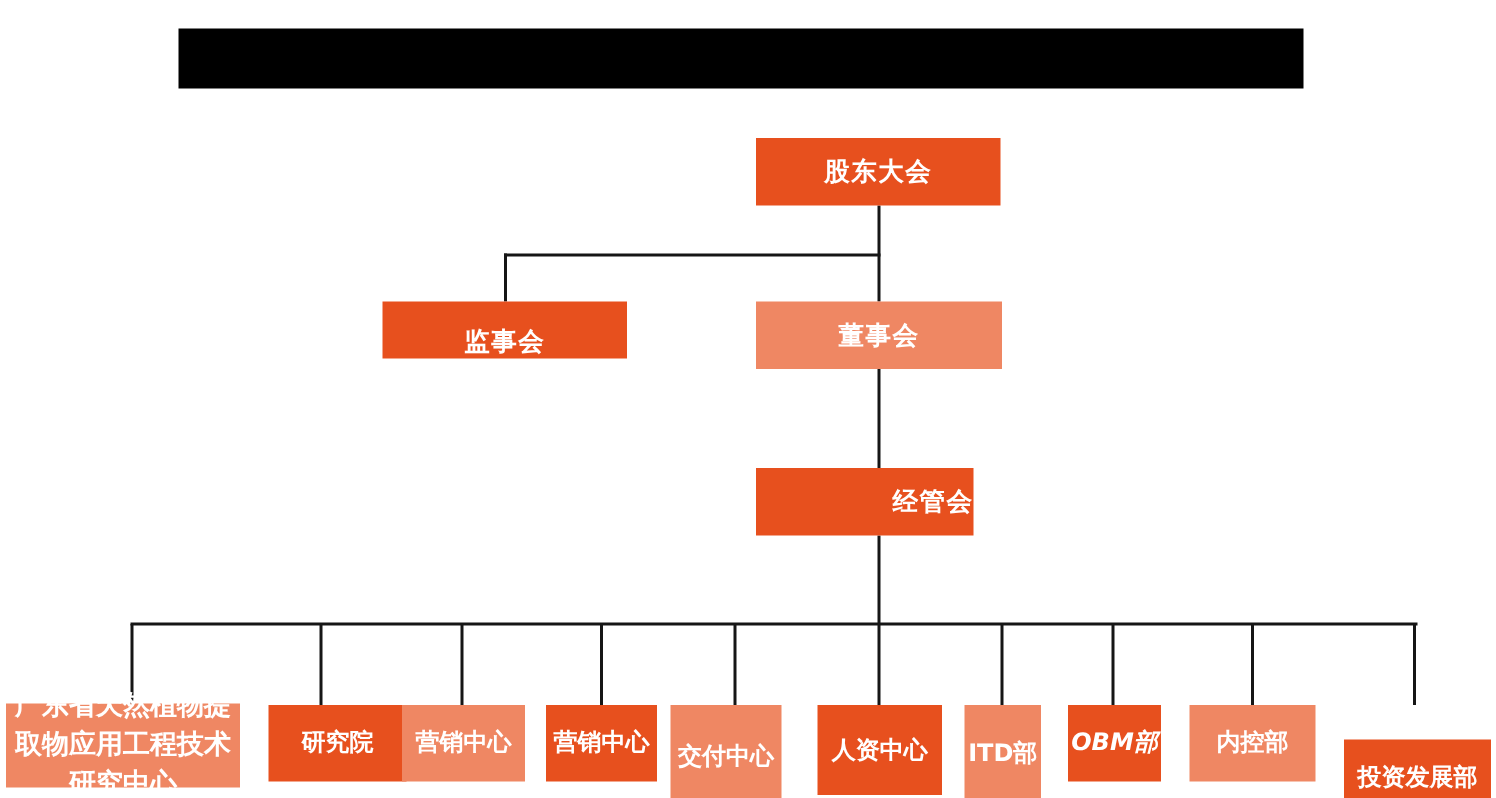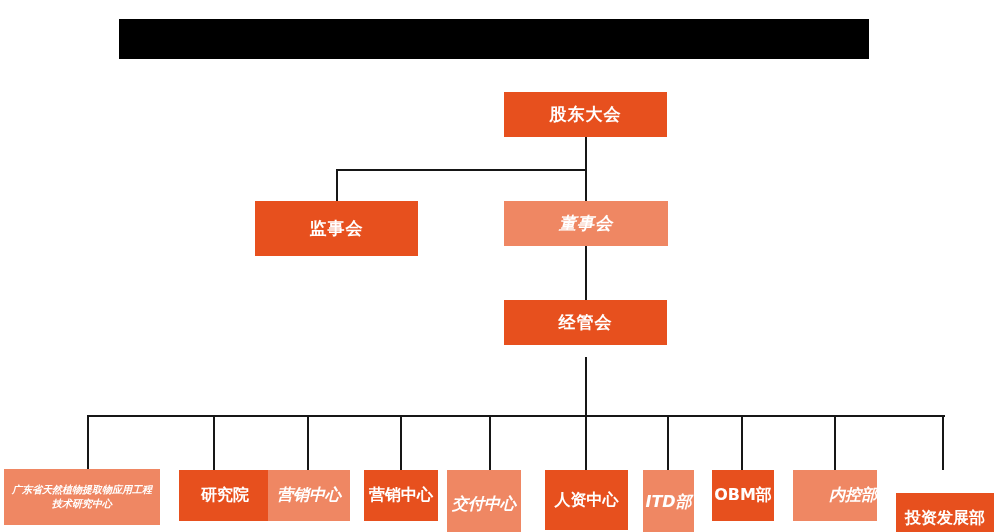--- a/index.html
+++ b/index.html
@@ -23,24 +23,24 @@
   .node {
     position: absolute;
     display: flex;
     align-items: center;
     justify-content: center;
     text-align: center;
     color: var(--text, #ffffff);
     font-weight: bold;
   }
   .node.dark  { background: var(--dark,  #e7501e); }
-  .node.light { background: var(--light, #ef8763); font-style: italic; }
+  .node.light { background: var(--light, #ef8763); }
   .lvl  { font-size: 17px; letter-spacing: 1px; }
   .dept { font-size: 16px; }
-  .dept-small { font-size: 10px; line-height: 1.45; padding: 0 5px; letter-spacing: 0; }
+  .dept-small { font-size: 18px; line-height: 1.45; padding: 0 5px; letter-spacing: 0; }
 </style>
 </head>
 <body>
 
 <div class="canvas">
 
   <div class="banner" style="left:119px; top:19px; width:750px; height:40px;"></div>
 
   <div class="line" style="left:585px; top:137px; width:2px; height:64px;"></div>
   <div class="line" style="left:336px; top:169px; width:251px; height:2px;"></div>
@@ -55,28 +55,28 @@
   <div class="line" style="left:489px; top:416px; width:2px; height:54px;"></div>
   <div class="line" style="left:667px; top:416px; width:2px; height:54px;"></div>
   <div class="line" style="left:741px; top:416px; width:2px; height:54px;"></div>
   <div class="line" style="left:834px; top:416px; width:2px; height:54px;"></div>
   <div class="line" style="left:942px; top:416px; width:2px; height:54px;"></div>
 
   <div class="node lvl dark" style="left:504px; top:92px; width:163px; height:45px;">
     <span>股东大会</span>
   </div>
 
-  <div class="node lvl dark" style="left:255px; top:201px; width:163px; height:55px;">
+  <div class="node lvl dark" style="left:255px; top:201px; width:163px; height:38px;align-items:flex-end;">
     <span>监事会</span>
   </div>
   <div class="node lvl light" style="left:504px; top:201px; width:164px; height:45px;">
     <span>董事会</span>
   </div>
 
-  <div class="node lvl dark" style="left:504px; top:300px; width:163px; height:45px;">
+  <div class="node lvl dark" style="left:504px; top:312px; width:145px; height:45px;justify-content:flex-end;">
     <span>经管会</span>
   </div>
 
   <div class="node dept dept-small light" style="left:4px; top:469px; width:156px; height:56px;">
     <span>广东省天然植物提取物应用工程技术研究中心</span>
   </div>
   <div class="node dept dark" style="left:179px; top:470px; width:92px; height:51px;">
     <span>研究院</span>
   </div>
   <div class="node dept light" style="left:268px; top:470px; width:82px; height:51px;justify-content:center;">
@@ -87,23 +87,23 @@
   </div>
   <div class="node dept light" style="left:447px; top:470px; width:74px; height:68px;">
     <span>交付中心</span>
   </div>
   <div class="node dept dark" style="left:545px; top:470px; width:83px; height:60px;">
     <span>人资中心</span>
   </div>
   <div class="node dept light" style="left:643px; top:470px; width:51px; height:64px;">
     <span>ITD部</span>
   </div>
-  <div class="node dept dark" style="left:712px; top:470px; width:62px; height:51px;">
+  <div class="node dept dark" style="left:712px; top:470px; width:62px; height:51px;font-style:italic;">
     <span>OBM部</span>
   </div>
-  <div class="node dept light" style="left:793px; top:470px; width:84px; height:51px;justify-content:flex-end;">
+  <div class="node dept light" style="left:793px; top:470px; width:84px; height:51px;">
     <span>内控部</span>
   </div>
   <div class="node dept dark" style="left:896px; top:493px; width:98px; height:51px;">
     <span>投资发展部</span>
   </div>
 
 </div>
 
 </body></html>

